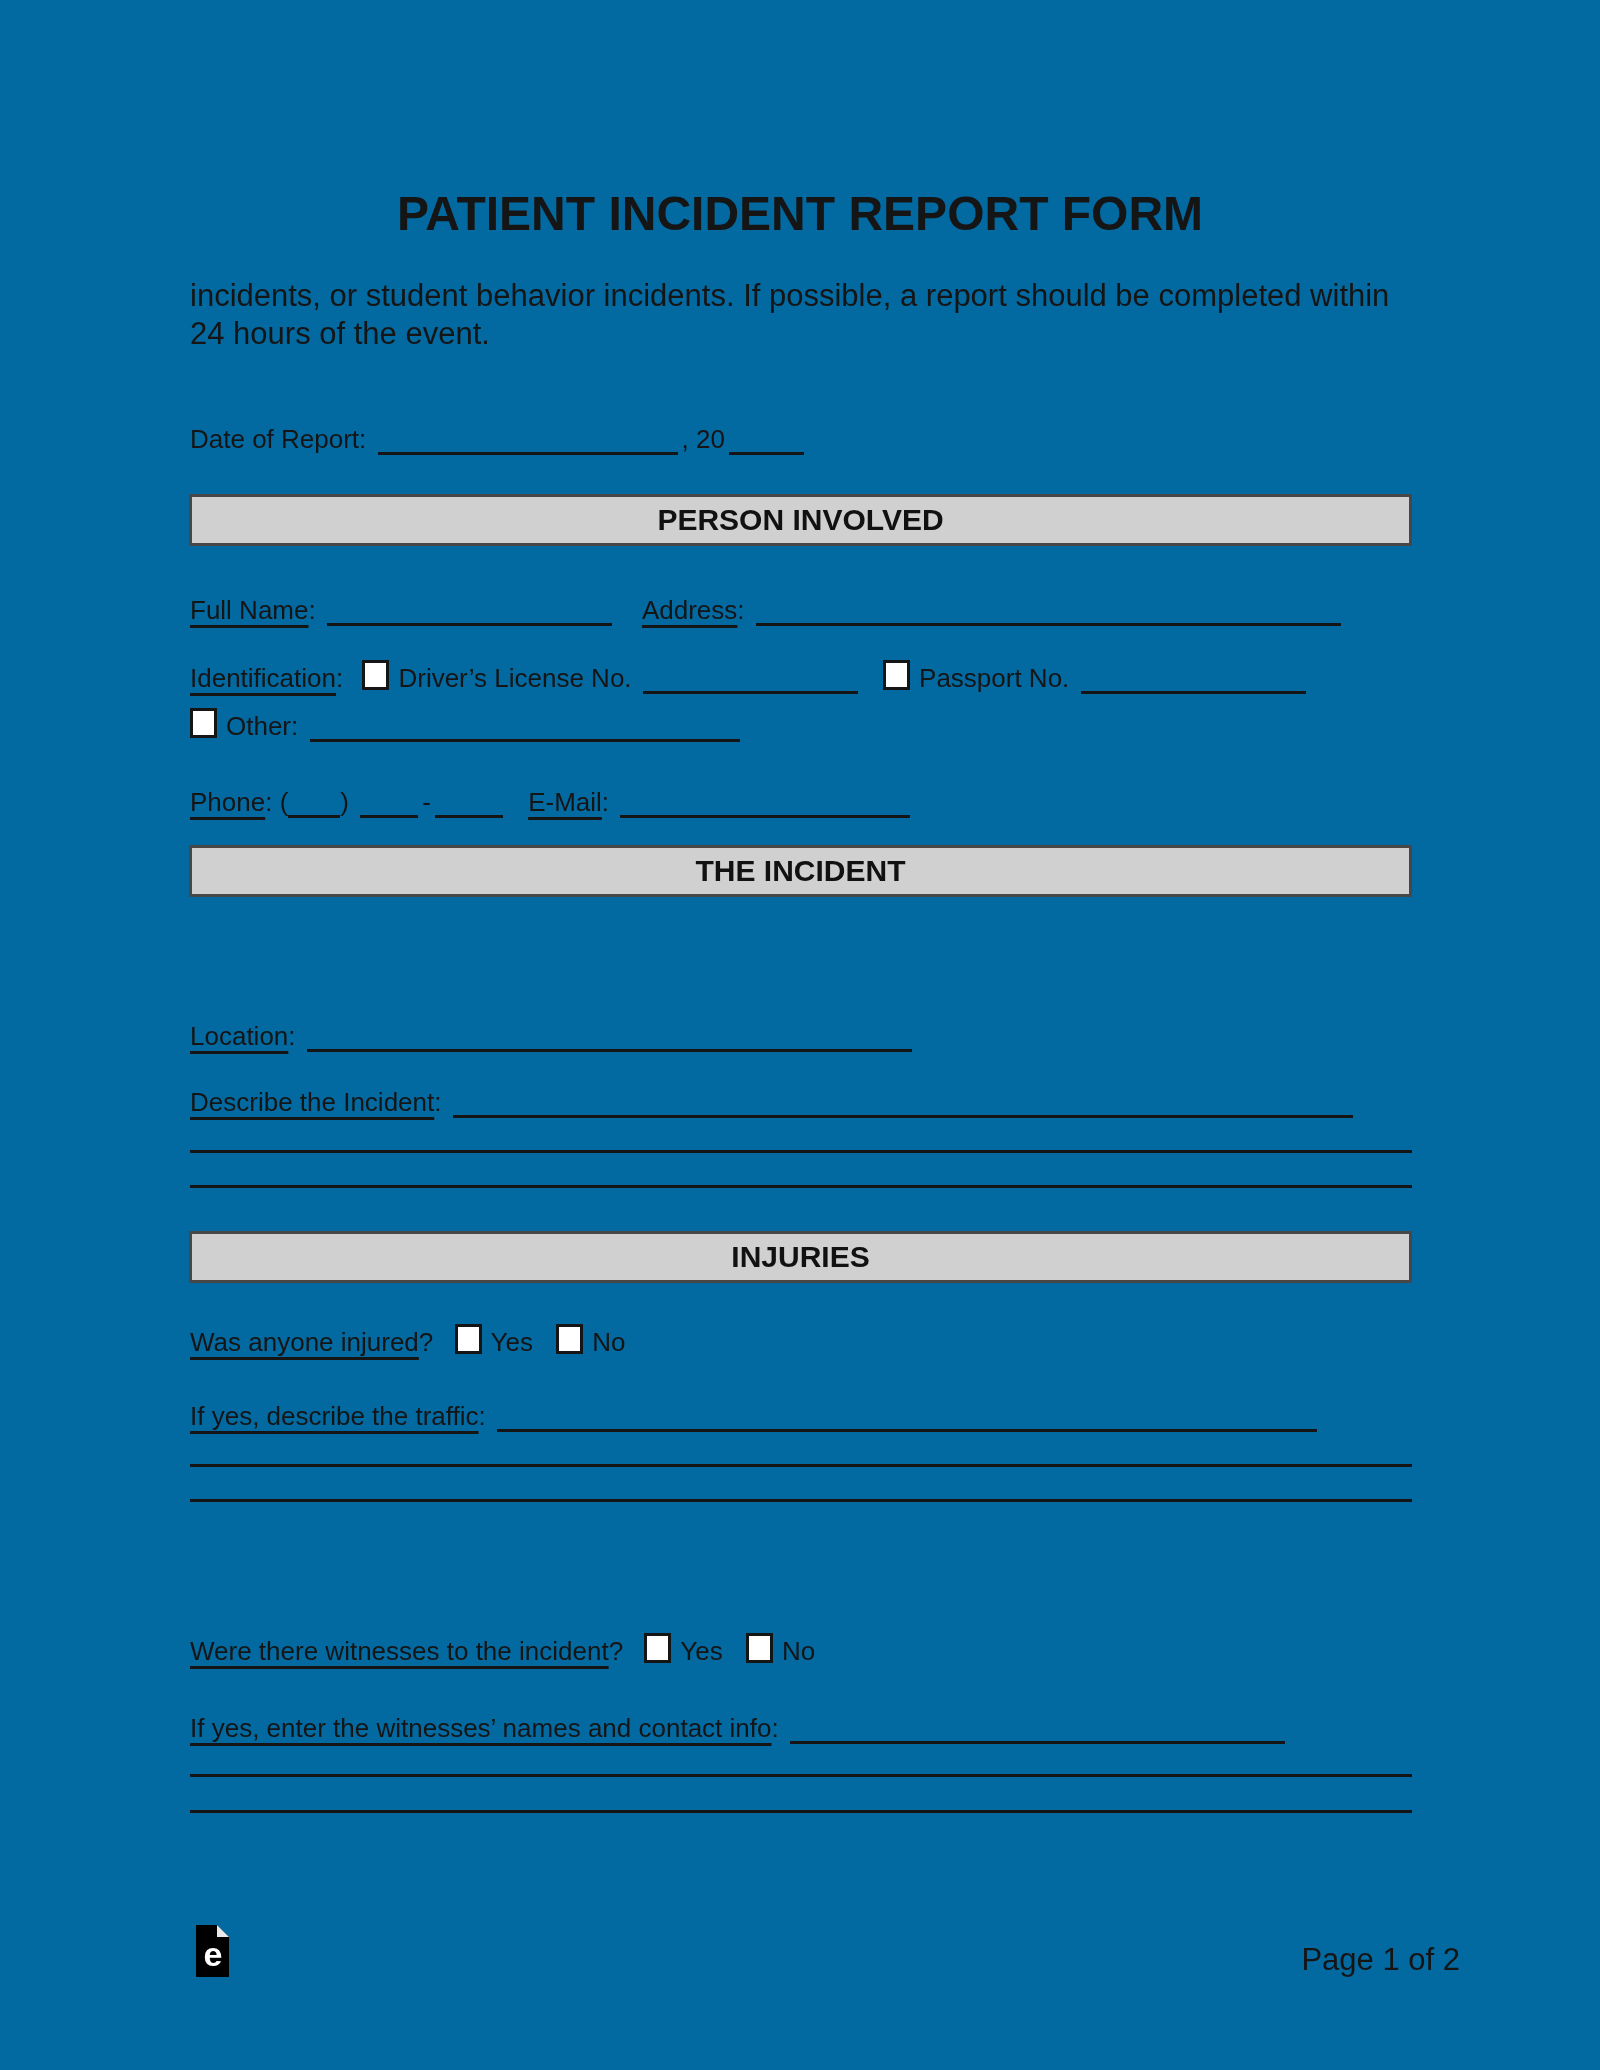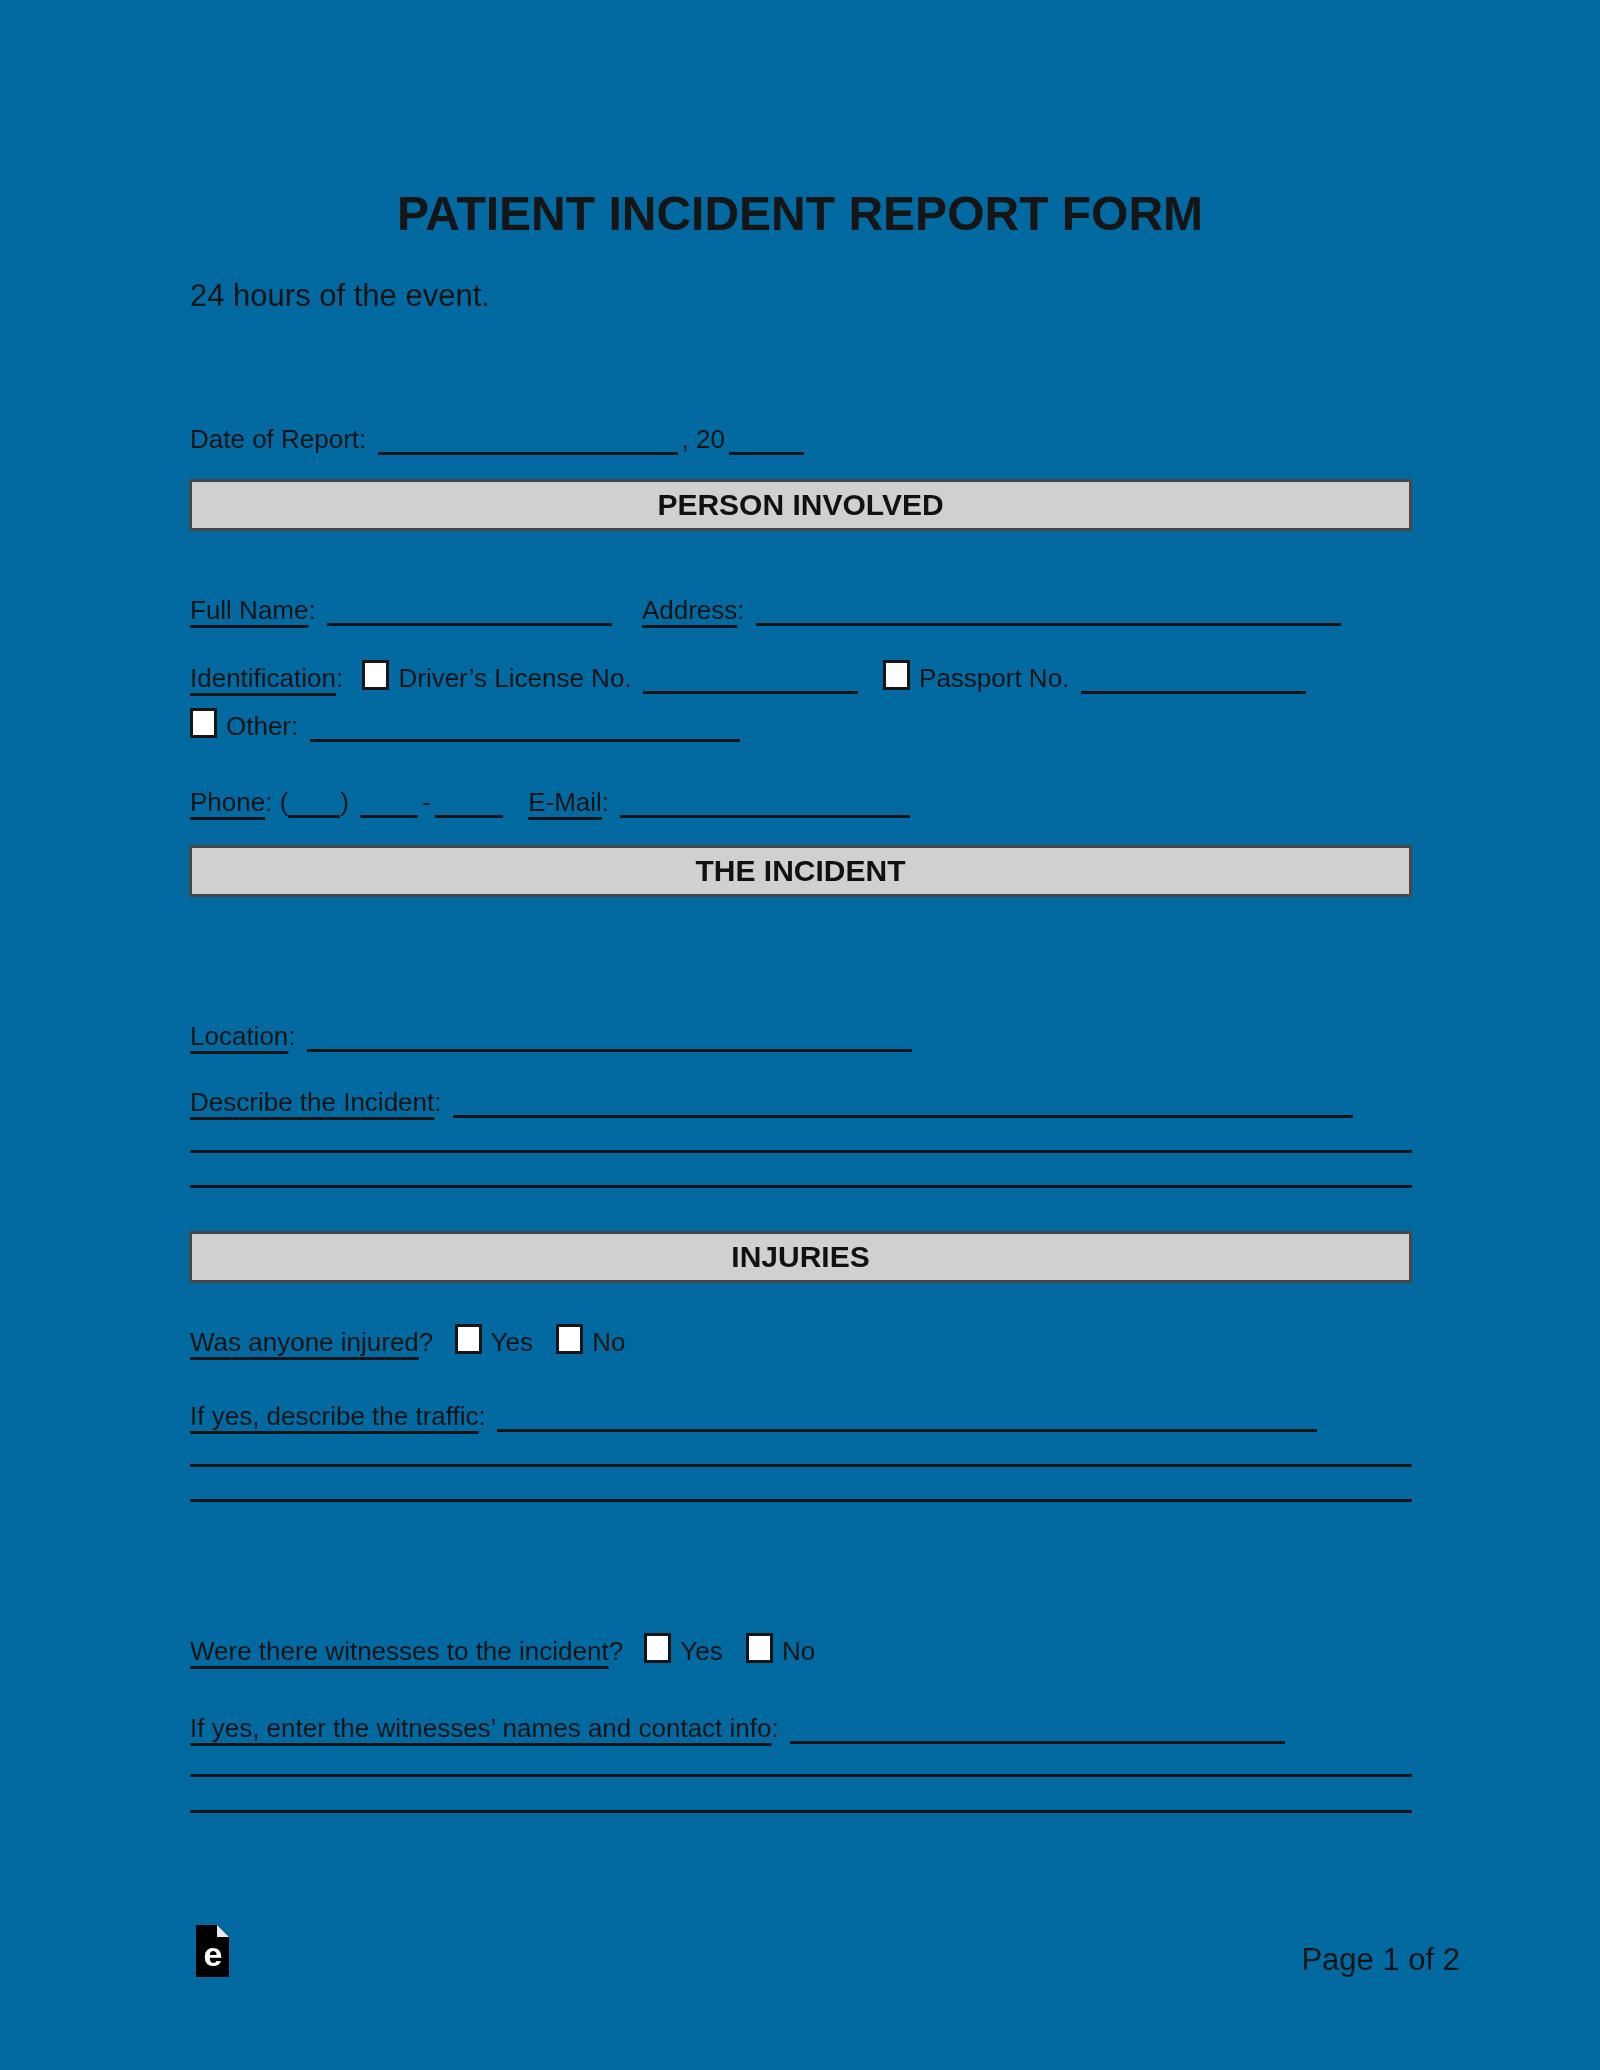--- a/index.html
+++ b/index.html
@@ -34,29 +34,30 @@
   .ml12{margin-left:12px;} .ml14{margin-left:14px;} .ml16{margin-left:16px;} .ml26{margin-left:26px;}
 </style>
 </head>
 <body>
 
 <div class="page">
 
   <div class="title">PATIENT INCIDENT REPORT FORM</div>
 
   <div class="intro">
+    <div>incidents, or student behavior incidents. If possible, a report should be completed within</div>
     <div>24 hours of the event.</div>
   </div>
 
   <div class="row" style="top:422px">
     <span><span>Date of Report</span><span>:</span></span>
     <span class="blank" style="width:300px"></span><span>, 20</span><span class="blank" style="width:75px"></span>
   </div>
 
-  <div class="bar" style="top:479px">PERSON INVOLVED</div>
+  <div class="bar" style="top:494px">PERSON INVOLVED</div>
 
   <div class="row" style="top:593px">
     <span><span class="u">Full Name</span><span>:</span></span>
     <span class="blank" style="width:285px"></span><span class="ml26"><span class="u">Address</span><span>:</span></span>
     <span class="blank" style="width:585px"></span>
   </div>
 
   <div class="row" style="top:660px">
     <span><span class="u">Identification</span><span>:</span></span>
     <span class="cb ml12"></span><span>Driver’s License No.</span>

